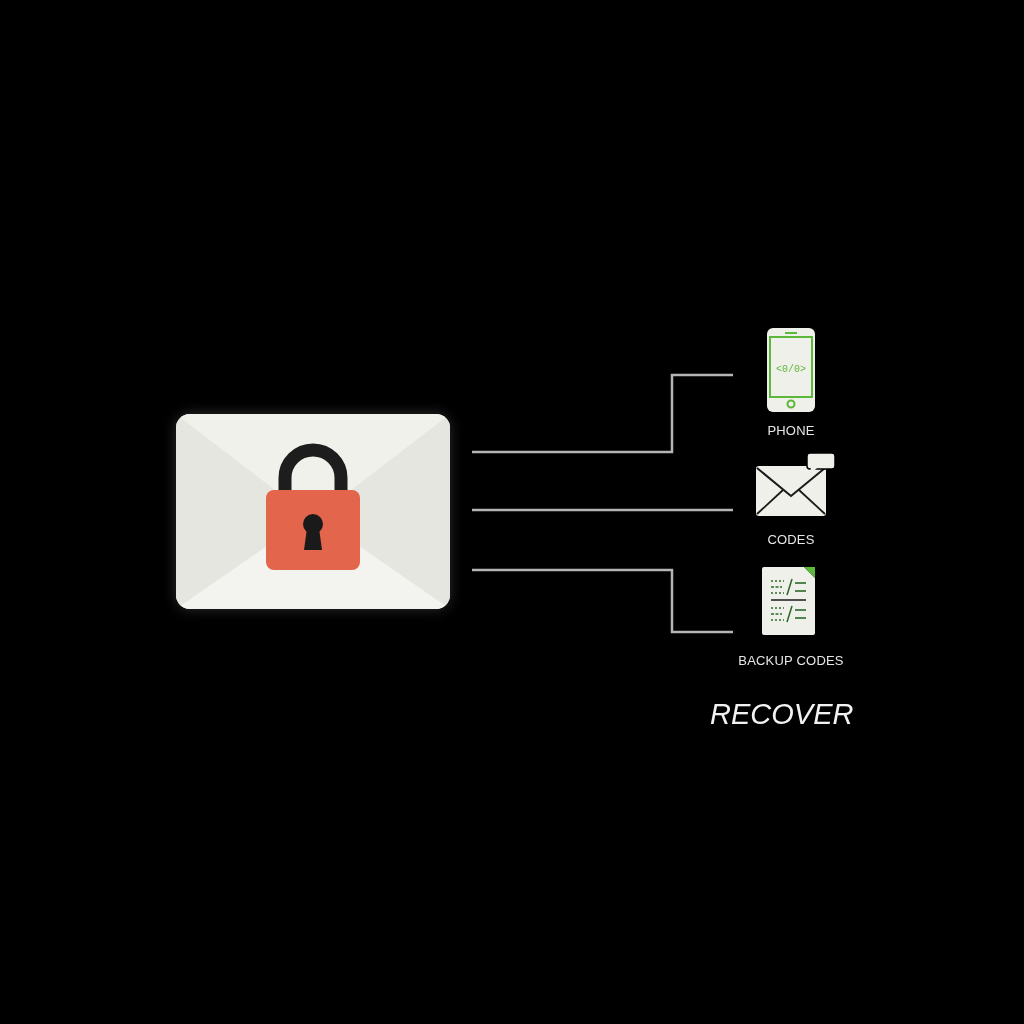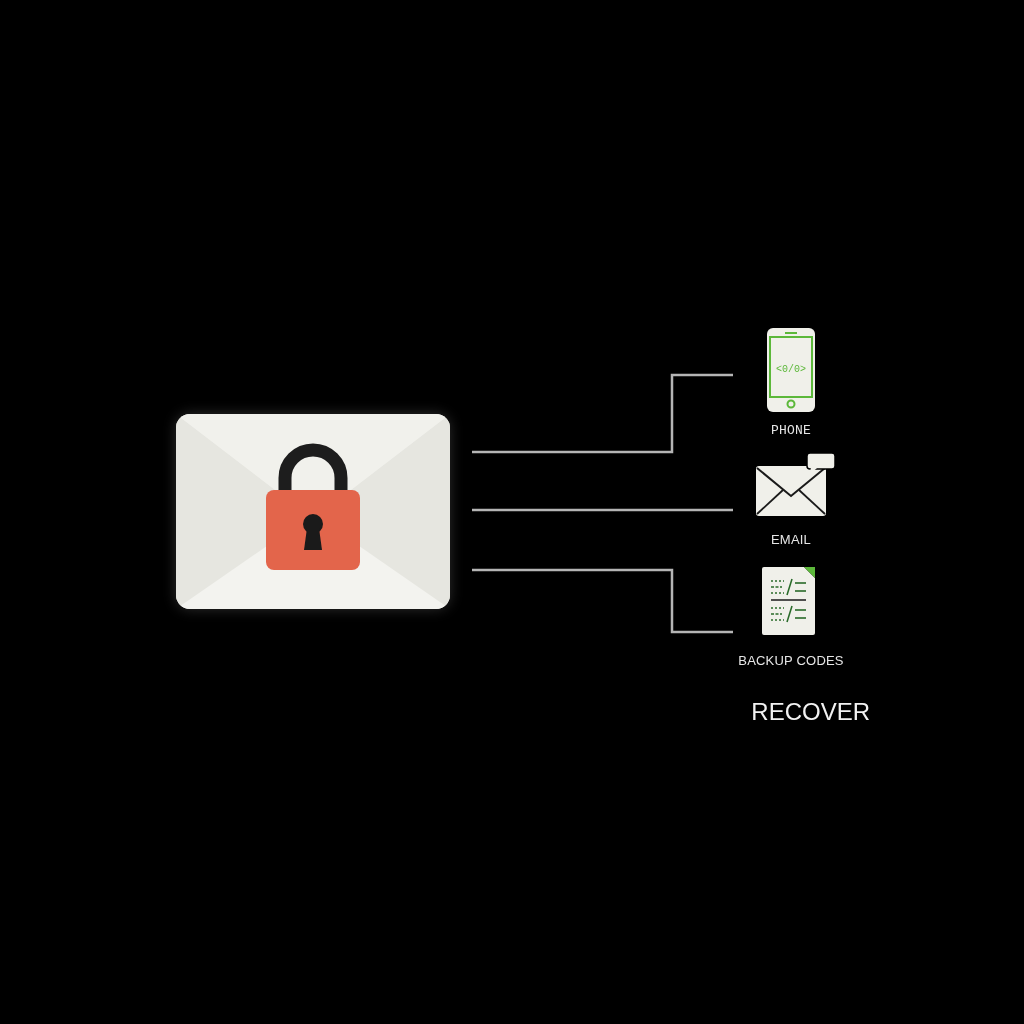--- a/index.html
+++ b/index.html
@@ -8,21 +8,21 @@
   .envelope-main {
     left:176px; top:414px; width:274px; height:195px;
     background:#efefea; border-radius:14px;
     box-shadow:0 0 14px rgba(255,255,255,0.18);
     overflow:hidden;
   }
   .envelope-main svg { position:absolute; left:0; top:0; }
   .lock { left:266px; top:440px; width:94px; height:132px; }
   .connector { left:0; top:0; width:1024px; height:1024px; pointer-events:none; }
   .label { color:#e6e6e6; font-size:13px; text-align:center; width:140px; letter-spacing:0.2px; }
-  .recover { color:#f2f2f2; font-size:24px; text-align:right; width:160px; cursor:pointer; }
+  .recover { color:#f2f2f2; font-size:29px; text-align:left; width:160px; cursor:pointer;font-style:italic; }
 </style>
 </head>
 <body>
 
 <svg class="abs connector" viewBox="0 0 1024 1024">
   <polyline points="472,452 672,452 672,375 733,375" fill="none" stroke="#b5b5b5" stroke-width="2.5"></polyline>
   <polyline points="472,510 733,510" fill="none" stroke="#b5b5b5" stroke-width="2.5"></polyline>
   <polyline points="472,570 672,570 672,632 733,632" fill="none" stroke="#b5b5b5" stroke-width="2.5"></polyline>
 </svg>
 
@@ -44,33 +44,33 @@
 
 <div class="abs" style="left:767px;top:328px;width:48px;height:68px;">
   <svg width="48" height="84" viewBox="0 0 48 84">
     <rect x="0" y="0" width="48" height="84" rx="6" fill="#f0f0ea"></rect>
     <rect x="18" y="4" width="12" height="2" fill="#5cb83a"></rect>
     <rect x="3" y="9" width="42" height="60" fill="none" stroke="#5cb83a" stroke-width="2"></rect>
     <text x="24" y="44" text-anchor="middle" font-size="10" fill="#5cb83a" font-family="Liberation Mono, monospace">&lt;0/0&gt;</text>
     <circle cx="24" cy="76" r="3.5" fill="none" stroke="#5cb83a" stroke-width="2"></circle>
   </svg>
 </div>
-<div class="abs label" style="left:721px;top:423px;font-family:Liberation Mono, monospace;">PHONE</div>
+<div class="abs label" style="left:721px;top:423px;">PHONE</div>
 
 <div class="abs" style="left:755px;top:452px;width:82px;height:66px;">
   <svg width="82" height="66" viewBox="0 0 82 66">
     <rect x="1" y="14" width="70" height="50" rx="3" fill="#f0f0ea"></rect>
     <polyline points="2,16 36,44 70,16" fill="none" stroke="#1a1a1a" stroke-width="2"></polyline>
     <line x1="2" y1="62" x2="28" y2="38" stroke="#1a1a1a" stroke-width="1.8"></line>
     <line x1="70" y1="62" x2="44" y2="38" stroke="#1a1a1a" stroke-width="1.8"></line>
     <rect x="52" y="1" width="28" height="16" rx="3" fill="#f0f0ea" stroke="#000" stroke-width="1.5"></rect>
     <polygon points="56,16 62,16 54,23" fill="#f0f0ea"></polygon>
   </svg>
 </div>
-<div class="abs label" style="left:721px;top:532px;">EMAIL</div>
+<div class="abs label" style="left:721px;top:532px;">CODES</div>
 
 <div class="abs" style="left:762px;top:567px;width:53px;height:68px;">
   <svg width="53" height="68" viewBox="0 0 53 68">
     <path d="M0,2 Q0,0 2,0 H42 L53,11 V66 Q53,68 51,68 H2 Q0,68 0,66 Z" fill="#f0f0ea"></path>
     <polygon points="42,0 53,11 53,0" fill="#5cb83a"></polygon>
     <g stroke="#2a6b2a" stroke-width="1.6" fill="none">
       <line x1="9" y1="14" x2="22" y2="14" stroke-dasharray="2,2"></line>
       <line x1="9" y1="20" x2="20" y2="20" stroke-dasharray="3,1.5"></line>
       <line x1="9" y1="26" x2="22" y2="26" stroke-dasharray="2,2"></line>
       <line x1="25" y1="28" x2="30" y2="12"></line>

